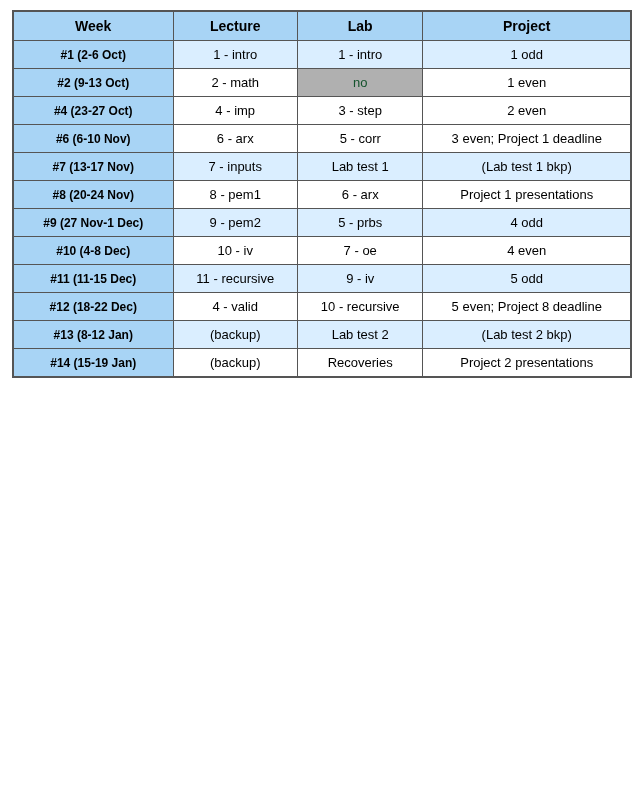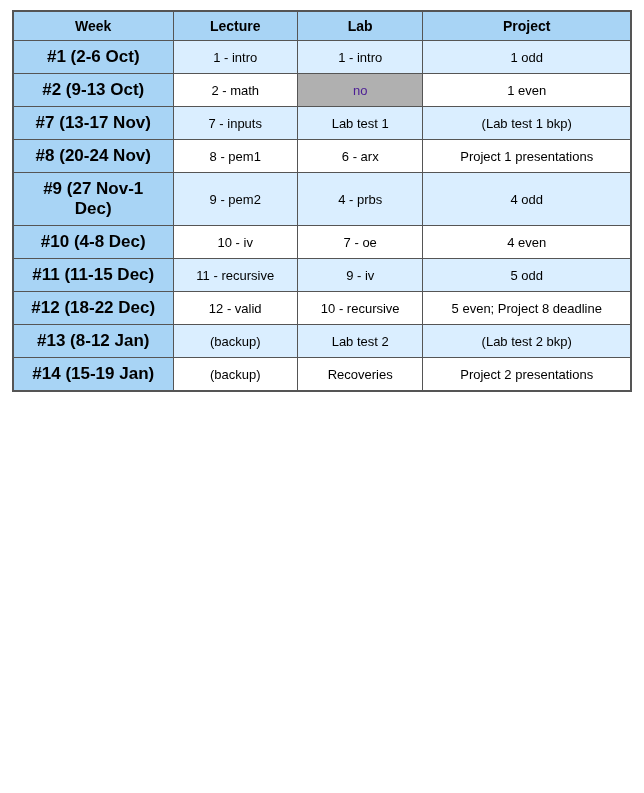--- a/index.html
+++ b/index.html
@@ -28,32 +28,32 @@
       vertical-align: middle;
     }
     th {
       background-color: #a8d4f5;
       font-weight: bold;
       font-size: 14px;
     }
     .week-col {
       background-color: #a8d4f5;
       font-weight: bold;
-      font-size: 17px;
+      font-size: 12px;
       width: 160px;
     }
     .row-odd {
       background-color: #daeeff;
     }
     .row-even {
       background-color: #ffffff;
     }
     .cell-gray {
       background-color: #b0b0b0;
-      color: #4c1d95;
+      color: #14532d;
     }
   </style>
 </head>
 <body>
 
 <table>
   <thead>
     <tr>
       <th>Week</th>
       <th>Lecture</th>
@@ -67,53 +67,65 @@
         <td>1 - intro</td>
         <td>1 - intro</td>
         <td>1 odd</td>
       </tr>
       <tr class="row-even">
         <td class="week-col">#2 (9-13 Oct)</td>
         <td>2 - math</td>
         <td class="cell-gray">no</td>
         <td>1 even</td>
       </tr>
+      <tr class="row-even">
+        <td class="week-col">#4 (23-27 Oct)</td>
+        <td>4 - imp</td>
+        <td>3 - step</td>
+        <td>2 even</td>
+      </tr>
+      <tr class="row-even">
+        <td class="week-col">#6 (6-10 Nov)</td>
+        <td>6 - arx</td>
+        <td>5 - corr</td>
+        <td>3 even; Project 1 deadline</td>
+      </tr>
       <tr class="row-odd">
         <td class="week-col">#7 (13-17 Nov)</td>
         <td>7 - inputs</td>
         <td>Lab test 1</td>
         <td>(Lab test 1 bkp)</td>
       </tr>
       <tr class="row-even">
         <td class="week-col">#8 (20-24 Nov)</td>
         <td>8 - pem1</td>
         <td>6 - arx</td>
         <td>Project 1 presentations</td>
       </tr>
       <tr class="row-odd">
         <td class="week-col">#9 (27 Nov-1 Dec)</td>
         <td>9 - pem2</td>
-        <td>4 - prbs</td>
+        <td>5 - prbs</td>
         <td>4 odd</td>
       </tr>
       <tr class="row-even">
         <td class="week-col">#10 (4-8 Dec)</td>
         <td>10 - iv</td>
         <td>7 - oe</td>
         <td>4 even</td>
       </tr>
       <tr class="row-odd">
         <td class="week-col">#11 (11-15 Dec)</td>
         <td>11 - recursive</td>
         <td>9 - iv</td>
         <td>5 odd</td>
       </tr>
       <tr class="row-even">
         <td class="week-col">#12 (18-22 Dec)</td>
-        <td>12 - valid</td>
+        <td>4 - valid</td>
         <td>10 - recursive</td>
         <td>5 even; Project 8 deadline</td>
       </tr>
       <tr class="row-odd">
         <td class="week-col">#13 (8-12 Jan)</td>
         <td>(backup)</td>
         <td>Lab test 2</td>
         <td>(Lab test 2 bkp)</td>
       </tr>
       <tr class="row-even">

